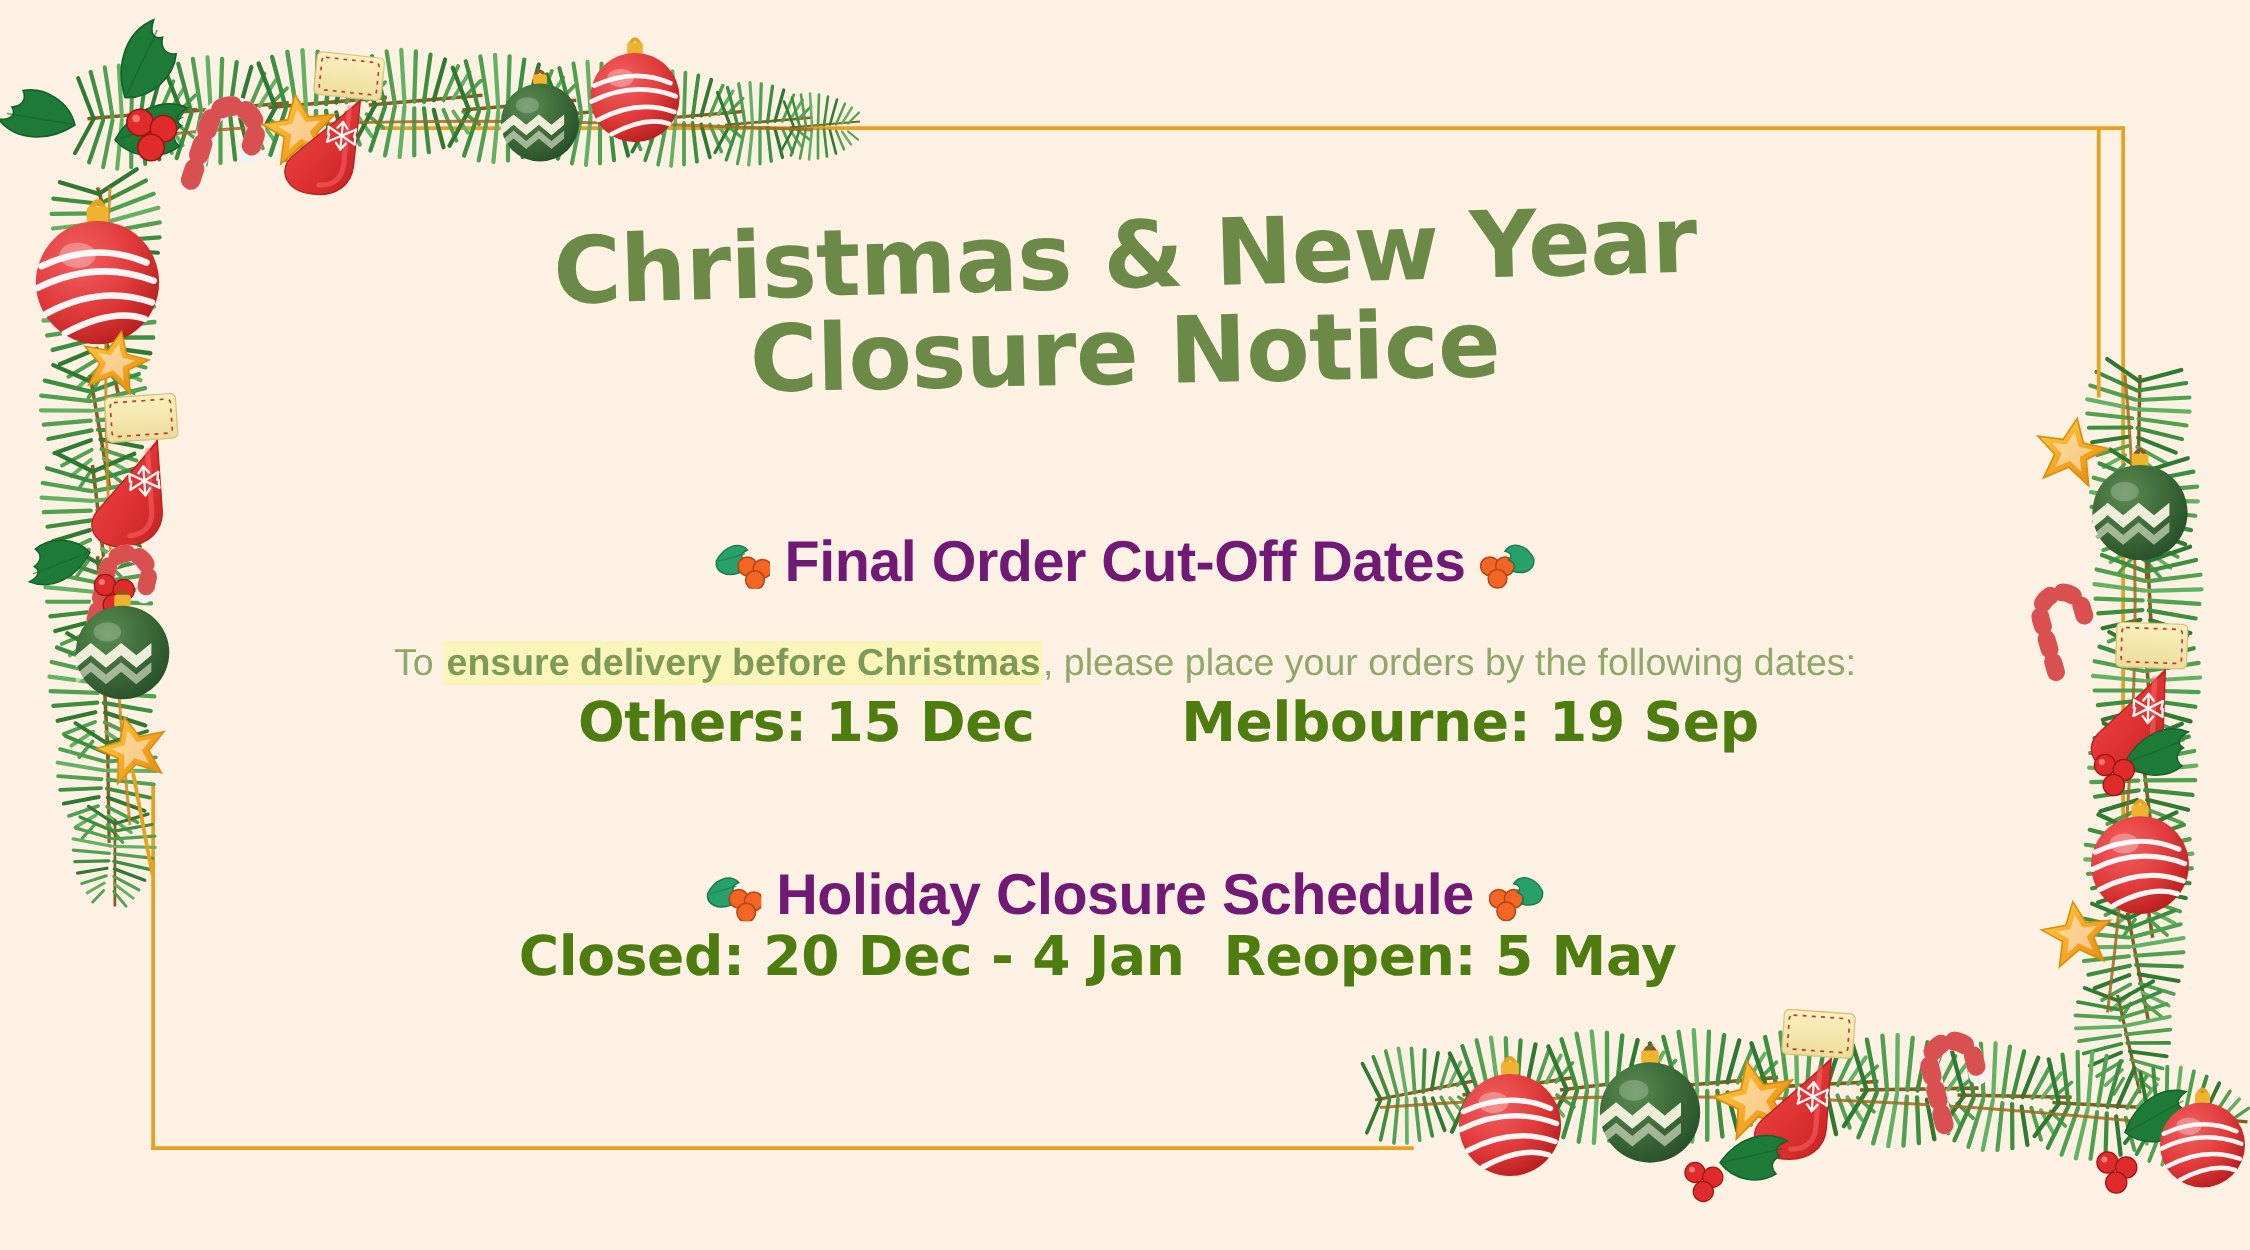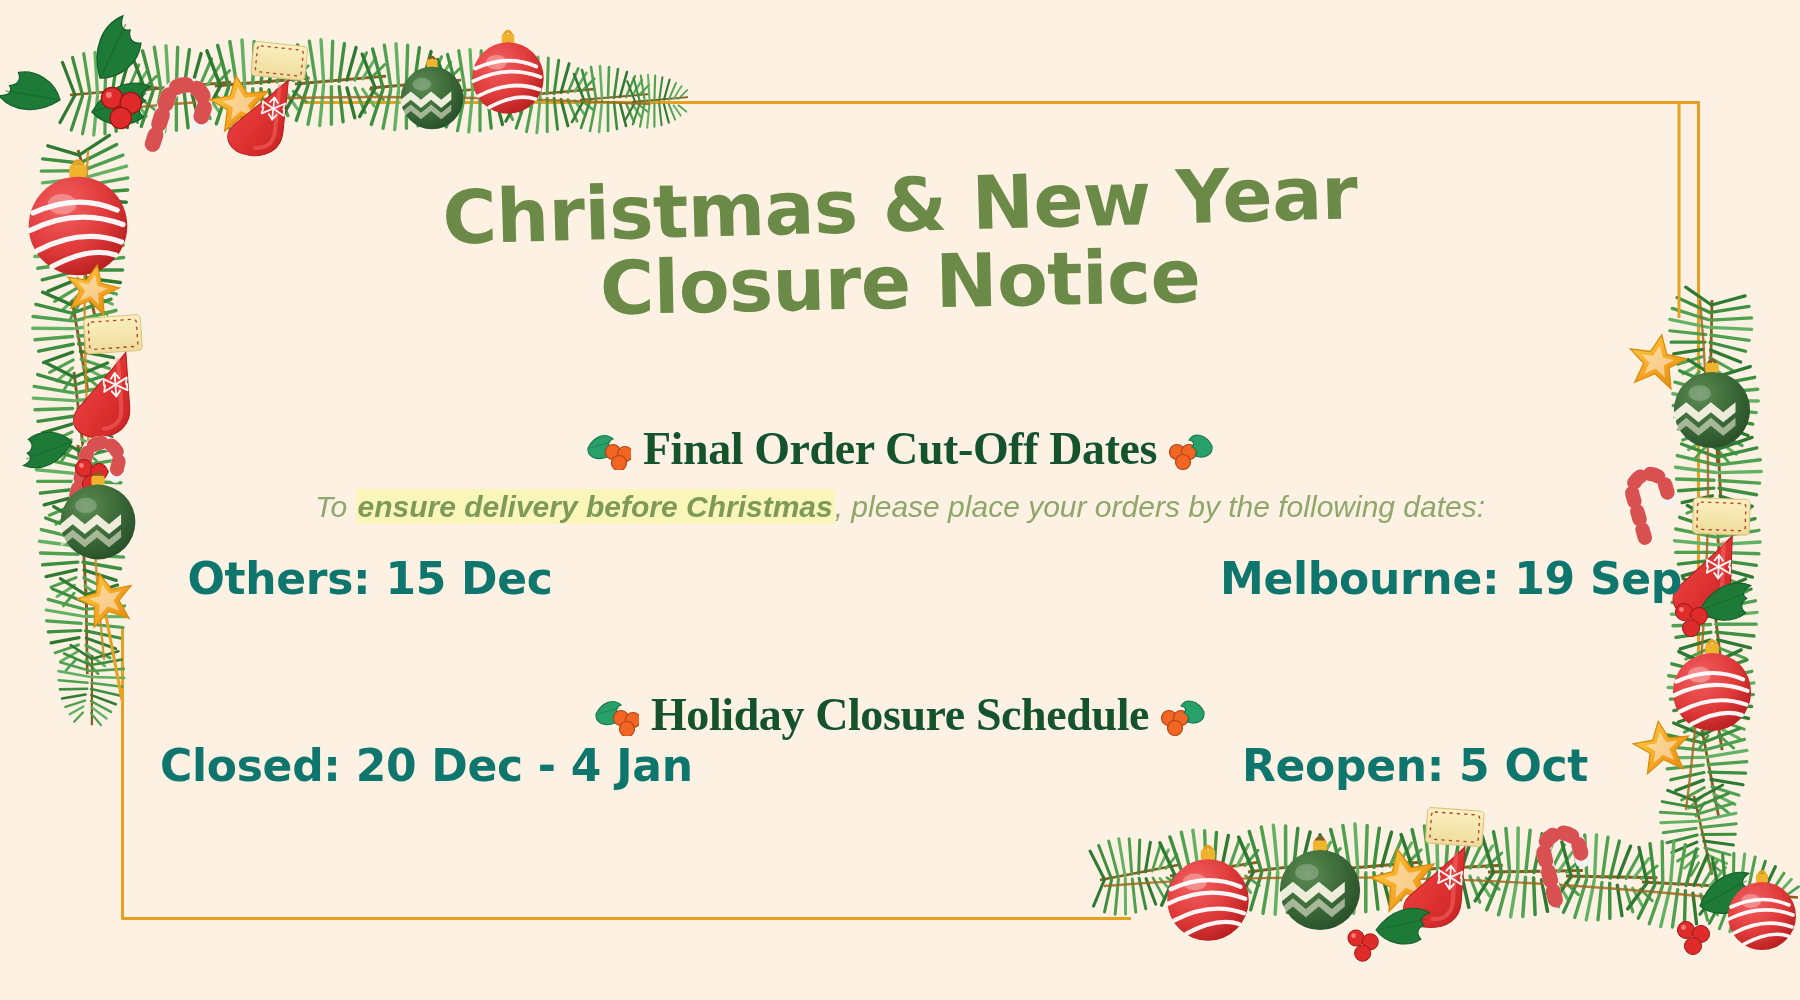--- a/index.html
+++ b/index.html
@@ -48,54 +48,53 @@
     letter-spacing: -0.5px;
   }
   .title-line { display: block; }
   .title-line.l1 { transform: rotate(-1.6deg); }
   .title-line.l2 { transform: rotate(-1.2deg); margin-top: 2px; }
 
   .section-head {
     position: absolute;
     left: 0;
     width: 100%;
-    color: #14532d;
-    font-family: Liberation Serif, serif;
+    color: #701a75;
+    font-family: Liberation Sans, sans-serif;
     font-weight: bold;
     font-size: 46px;
     letter-spacing: -0.4px;
     white-space: nowrap;
   }
   .section-head.head1 { top: 422px; }
   .section-head.head2 { top: 648px; margin-top: 40px; }
   .holly { display: inline-block; vertical-align: -6px; margin: 0 12px; }
 
   .subtitle {
     position: absolute;
-    left: 0; top: 490px;
+    left: 0; top: 514px;
     width: 100%;
     color: #8FA76A;
     font-size: 30px;
-    font-style: italic;
     white-space: nowrap;
   }
   .subtitle .hl {
     font-weight: bold;
     color: #7E9A58;
     background: #FAF5B8;
     padding: 1px 2px;
   }
 
   .date-row {
     position: absolute;
     left: 0;
     width: 100%;
     display: flex;
-    justify-content: space-between;
-    color: #0f766e;
+    justify-content: center;
+    color: #4d7c0f;
     font-family: "DejaVu Sans", sans-serif;
     font-weight: bold;
     font-size: 44px;
     letter-spacing: -0.3px;
   }
   .date-row.row1 { top: 553px; }
   .date-row.row2 { top: 740px; }
   .date-row.row1 .cell { width: 420px; }
   .date-row.row2 .cell { width: 450px; }
   .date-row .cell { white-space: nowrap; }
@@ -399,17 +398,17 @@
           <circle cx="20" cy="22" r="7.5" fill="#F26522" stroke="#b5451a" stroke-width="1.2"></circle>
           <circle cx="14" cy="32" r="7.5" fill="#F26522" stroke="#b5451a" stroke-width="1.2"></circle>
           <path d="M43 16 C 37 4, 25 2, 20 10 C 25 11, 26 14, 23 17 C 28 19, 29 23, 26 26 C 36 29, 44 25, 43 16 Z" fill="#28A06A" stroke="#1d7a50" stroke-width="1.2"></path>
         </svg>
       </span>
     </div>
 
     <div class="date-row row2">
       <span class="cell">Closed: 20 Dec - 4 Jan</span>
       <span class="gap"></span>
-      <span class="cell">Reopen: 5 Oct</span>
+      <span class="cell">Reopen: 5 May</span>
     </div>
 
   </div>
 </div>
 
 </body></html>

